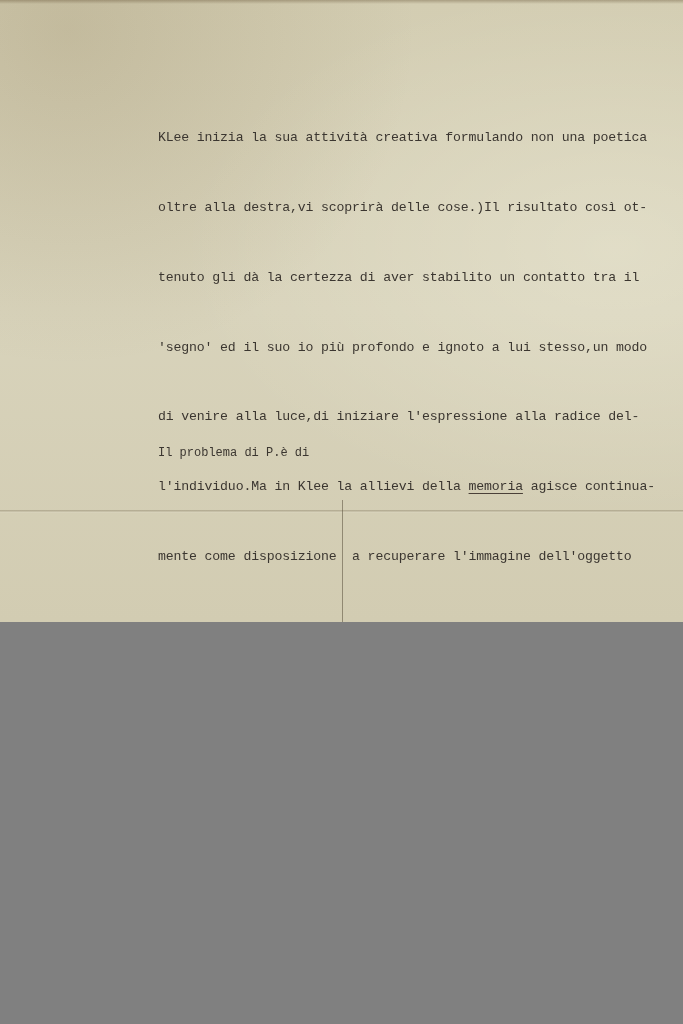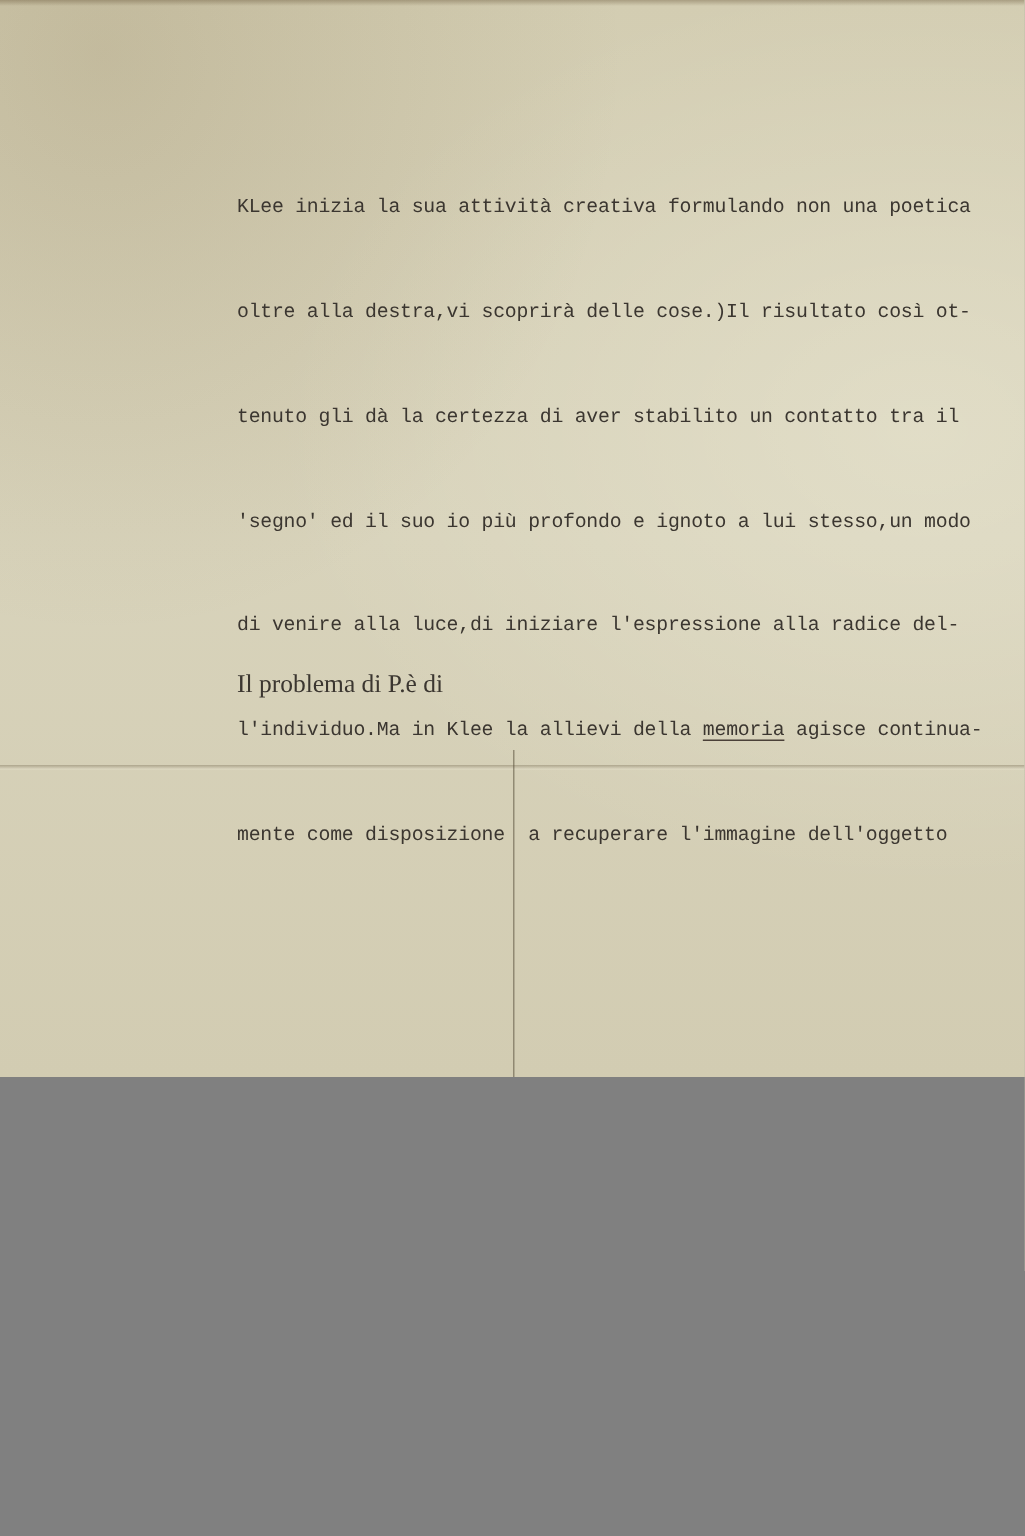--- a/index.html
+++ b/index.html
@@ -1,21 +1,21 @@
 <!DOCTYPE html>
 <html><head>
 <meta charset="utf-8">
 <style>
   html, body { margin: 0; padding: 0; }
   body {
     width: 683px; height: 1024px; overflow: hidden; position: relative;
     background: #808080;
   }
   .paper {
-    position: absolute; left: 0; top: 0; width: 683px; height: 718px;
+    position: absolute; left: 0; top: 0; width: 683px; height: 622px;
     background: #d6d1b8;
     background-image:
       radial-gradient(ellipse at 10% 5%, rgba(120,100,60,0.18), transparent 40%),
       radial-gradient(ellipse at 90% 40%, rgba(255,255,240,0.25), transparent 50%),
       linear-gradient(180deg, #d3cdb2 0%, #d8d3bb 50%, #d2ccb2 100%);
     overflow: hidden;
   }
   .paper .topedge {
     position: absolute; left: 0; top: 0; width: 100%; height: 4px;
     background: linear-gradient(180deg, rgba(90,70,40,0.35), transparent);
@@ -33,22 +33,22 @@
     font-family: "Liberation Mono", "DejaVu Sans Mono", monospace;
     font-size: 13.2px; line-height: 23.3px;
     color: #3b3630;
     white-space: pre;
     letter-spacing: -0.15px;
   }
   .line { display: block; height: 23.3px; position: relative; }
   .u { text-decoration: underline; text-decoration-color: #4a4038; text-underline-offset: 3px; }
   .overlay-heading {
     position: absolute; left: 158px; top: 446px;
-    font-family: Liberation Serif, serif;
-    font-size: 17px; color: #3b3630; white-space: pre;
+    font-family: Liberation Mono, monospace;
+    font-size: 12px; color: #3b3630; white-space: pre;
   }
 </style>
 </head>
 <body>
 
 <div class="paper">
   <div class="topedge"></div>
   <div class="fold-h"></div>
   <div class="fold-v"></div>
 

